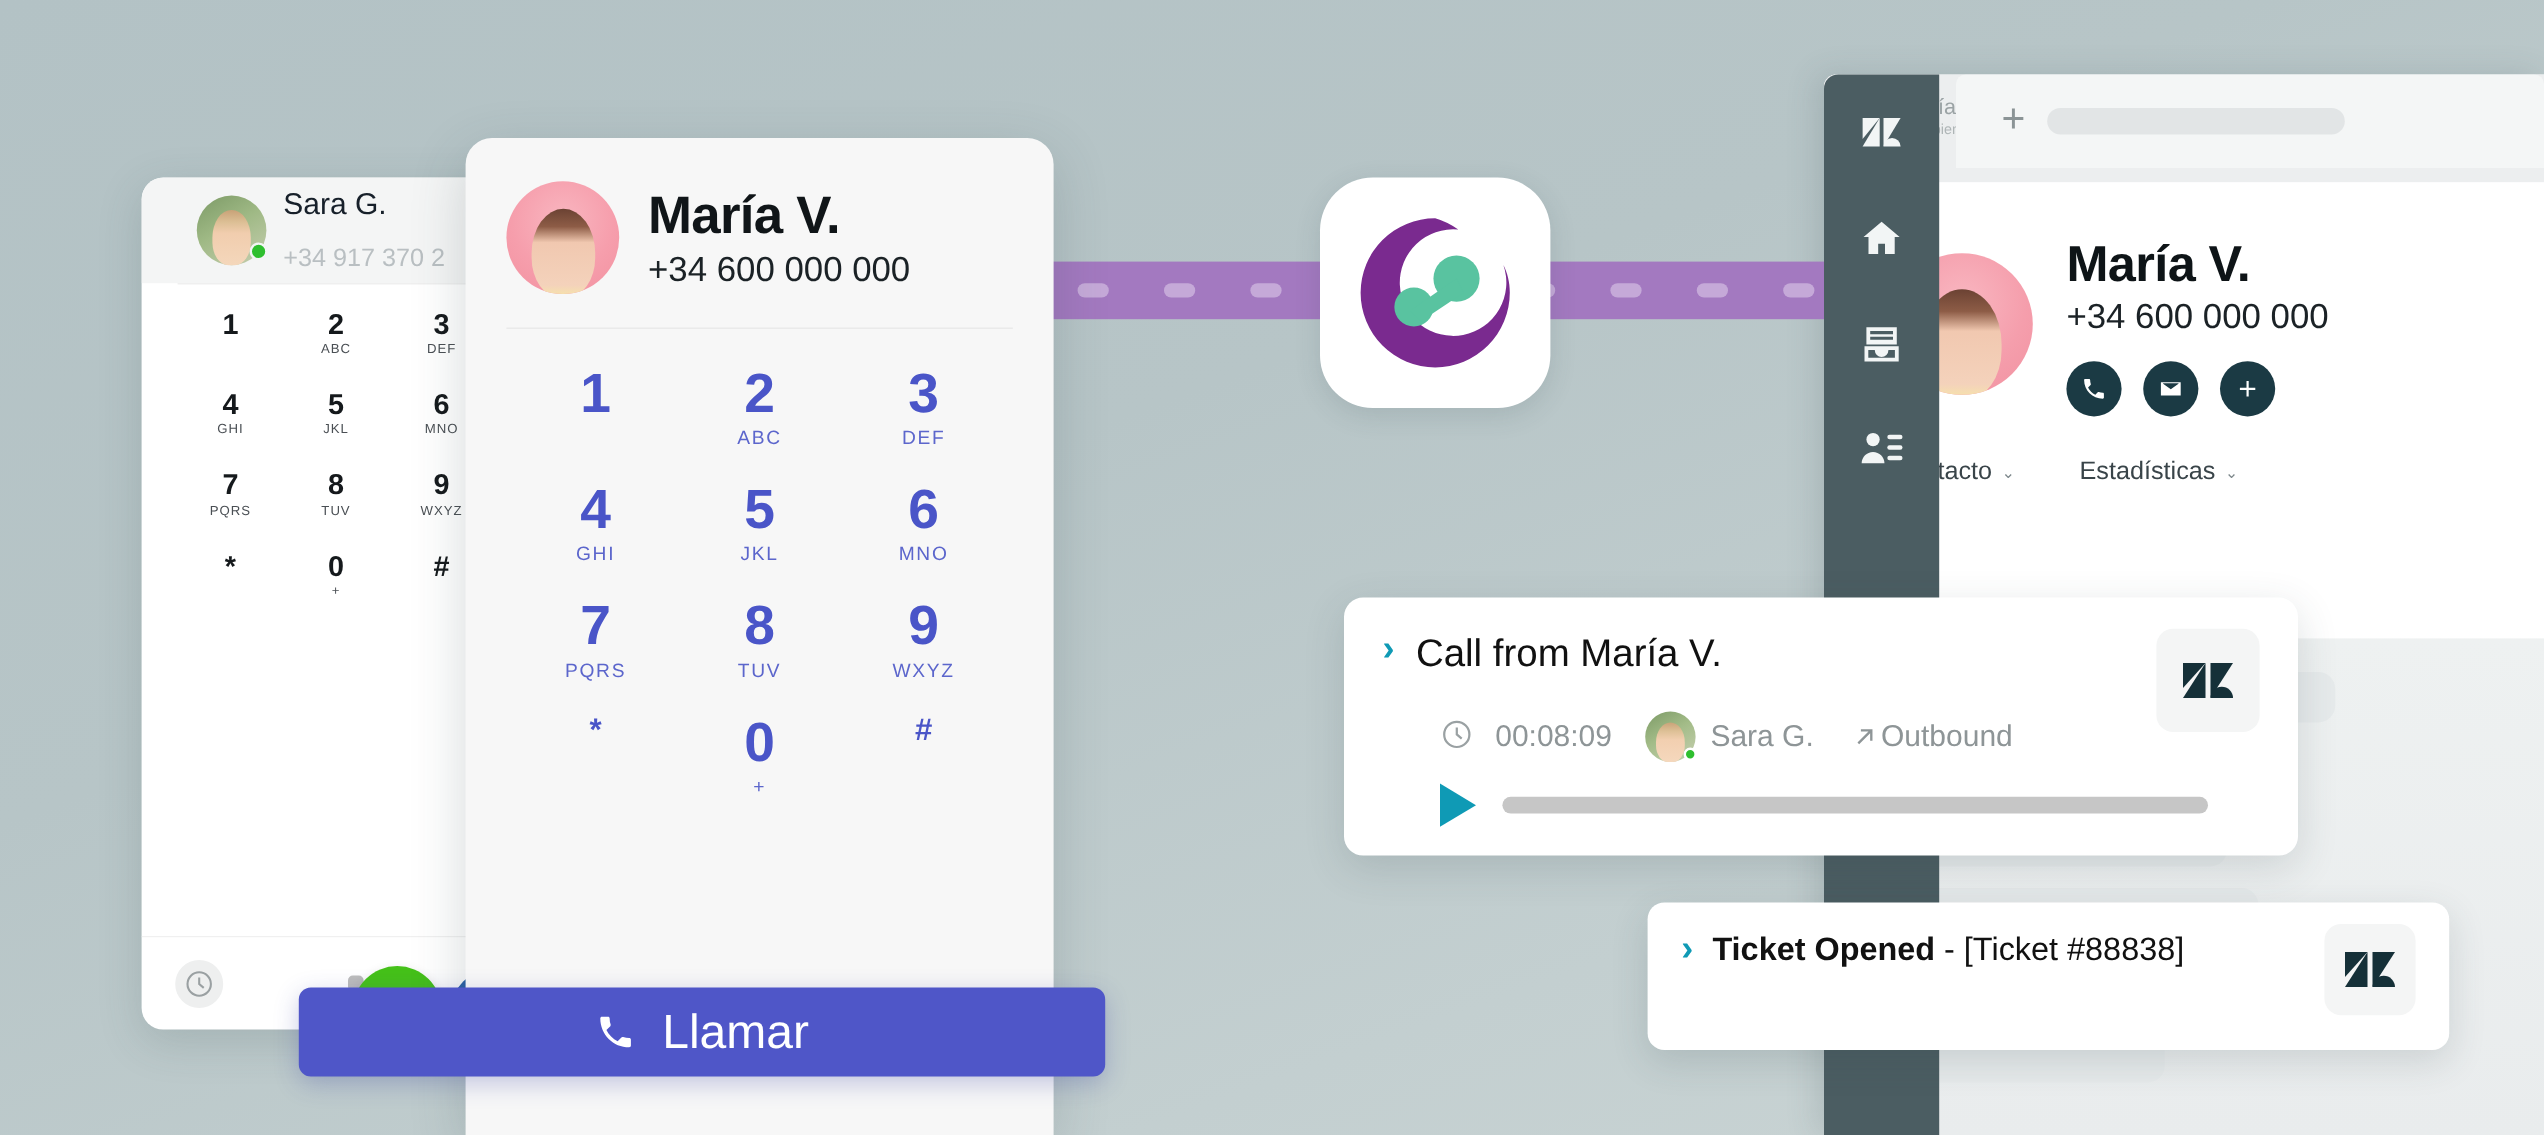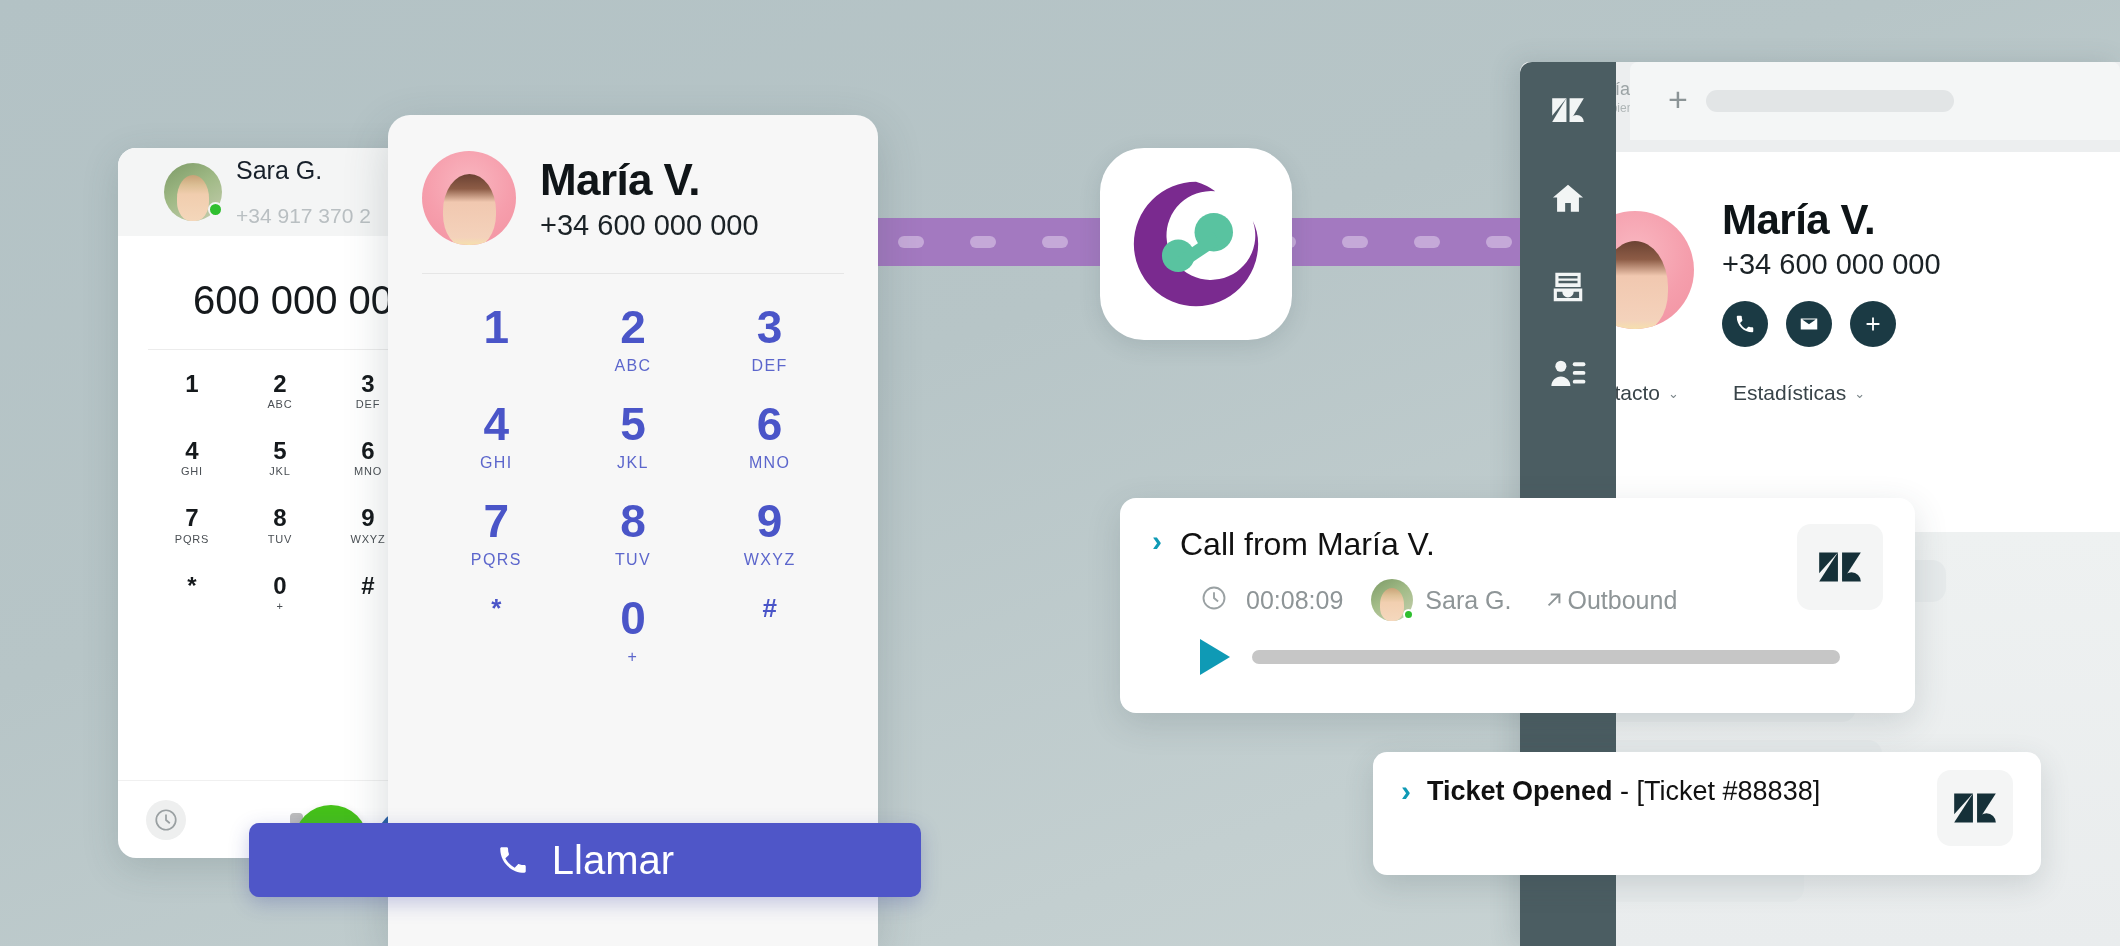--- a/index.html
+++ b/index.html
@@ -244,21 +244,21 @@
     position: absolute; left: 1120px; top: 498px;
     width: 795px; height: 215px;
     background: #fff; border-radius: 16px;
     box-shadow: 0 10px 34px rgba(50,70,75,.16);
     z-index: 7; padding: 28px 0 0 32px;
   }
   .nc-chev { color: #0f9ab5; font-size: 30px; font-weight: bold; line-height: 1; flex: none; }
   #cc-title-row { display: flex; align-items: flex-start; gap: 18px; }
   #cc-title { font-size: 32px; color: #111; }
   #cc-title b { font-weight: normal; }
-  #cc-meta { display: flex; align-items: center; gap: 18px; margin: 16px 0 0 48px; }
+  #cc-meta { display: flex; align-items: center; gap: 18px; margin: 30px 0 0 48px; }
   #cc-clock svg { width: 28px; height: 28px; stroke: #9aa1a3; fill: none; stroke-width: 1.6; }
   #cc-dur { font-size: 25px; color: #8e9597; }
   #cc-agent { display: flex; align-items: center; gap: 12px; margin-left: 10px; }
   #cc-agent .av {
     width: 42px; height: 42px; border-radius: 50%; position: relative; flex: none;
     background: linear-gradient(150deg, #7c9a66 0%, #a3bc88 45%, #c8d0b2 100%);
   }
   #cc-agent .av::after {
     content: ""; position: absolute; left: 9px; top: 9px; width: 24px; height: 33px;
     border-radius: 50% 50% 42% 42%;
@@ -412,21 +412,20 @@
 <div id="left-card">
   <div id="lc-header">
     <div id="lc-av">
       <i id="lc-dot"></i>
     </div>
     <div>
       <div id="lc-hname">Sara G.</div>
       <div id="lc-hphone">+34 917 370 2</div>
     </div>
   </div>
-  <div id="lc-number">600 000 00</div>
   <div id="lc-div"></div>
   <div id="lc-pad">
     <div class="lc-key">
         <div class="d">1</div>
         <div class="l"></div>
       </div>
     <div class="lc-key">
         <div class="d">2</div>
         <div class="l">ABC</div>
       </div>

